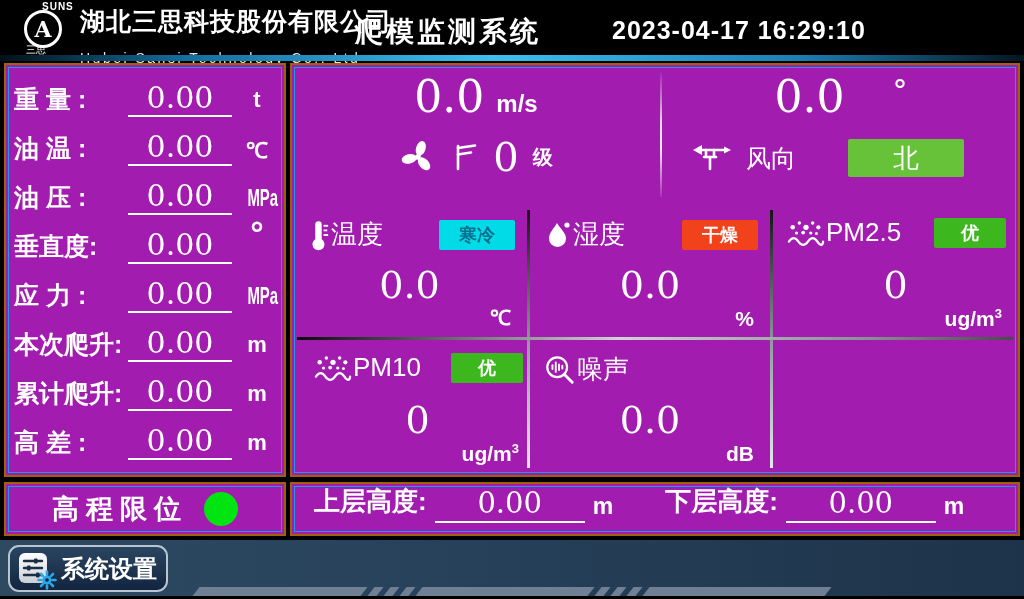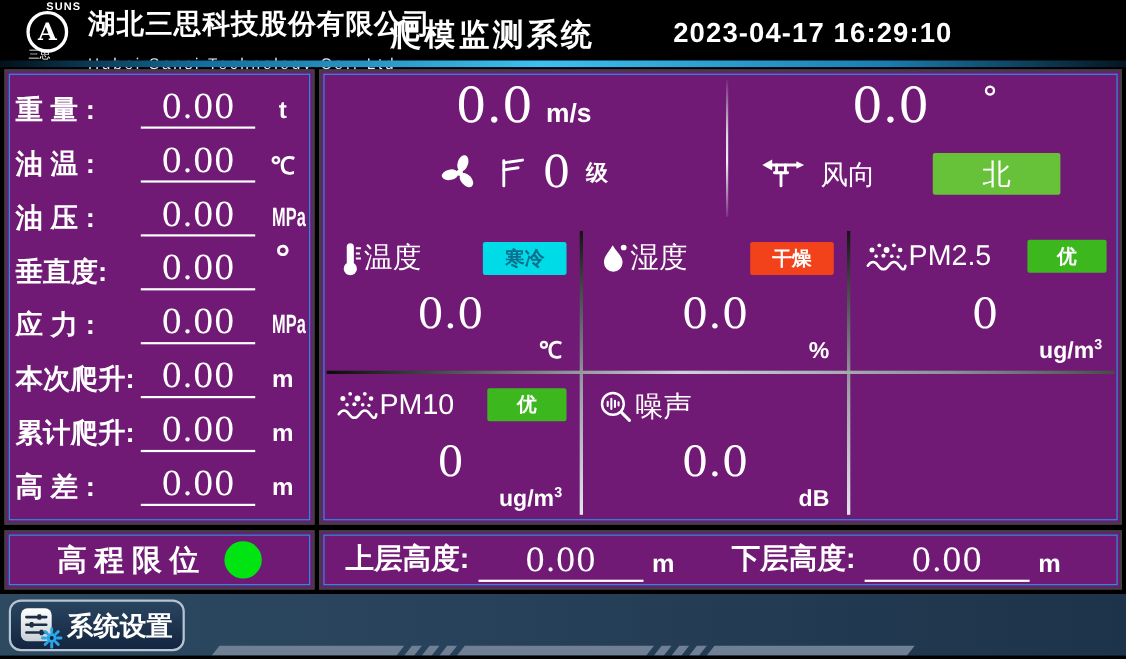--- a/index.html
+++ b/index.html
@@ -16,21 +16,21 @@
   .logo-bottom { position:absolute; left:26px; top:43px; font-size:10px; }
   .company-cn { position:absolute; left:80px; top:5px; font-size:25px; font-weight:bold; letter-spacing:1px; }
   .company-en { position:absolute; left:80px; top:50px; font-size:14px; letter-spacing:2.5px; color:#e9e9e9; }
   .app-title { position:absolute; left:355px; top:13px; font-size:28px; font-weight:bold; letter-spacing:3px; }
   .datetime { position:absolute; left:612px; top:16px; font-size:25px; font-weight:bold; letter-spacing:1px; }
 
   .header-glowbar { position:absolute; left:0; top:55px; width:1024px; height:6px;
     background:linear-gradient(90deg,#03101a 0%,#146e9e 18%,#3cc0f0 48%,#1b7fb4 78%,#051521 100%); }
 
   
-  .panel { position:absolute; background:#701a75; border:2px solid #404040; }
+  .panel { position:absolute; background:#a21caf; border:2px solid #a16207; }
   .panel::after { content:""; position:absolute; inset:2px; border:1px solid #1d9ce5; pointer-events:none; }
 
   
   .left-panel { left:4px; top:63px; width:282px; height:414px; display:flex; flex-direction:column; padding:10px 8px 8px 8px; }
   .metric-row { flex:1; display:flex; align-items:center; }
   .metric-label { width:112px; font-size:25px; font-weight:bold; white-space:nowrap; }
   .metric-value { flex:1; margin:0 6px 0 2px; border-bottom:2px solid #fff; text-align:center;
                   font-family:"DejaVu Serif","Liberation Serif",serif; font-size:30px; line-height:1.05; padding-bottom:2px; }
   .metric-unit { width:38px; text-align:center; font-size:22px; font-weight:bold; }
   .u-cond { display:inline-block; transform:scaleX(0.62); transform-origin:center; font-size:24px; }
@@ -69,21 +69,21 @@
   .cell-badge { margin-left:auto; min-width:72px; height:30px; display:flex; align-items:center; justify-content:center;
                 font-size:18px; font-weight:bold; border-radius:2px; padding:0 20px; }
   .cell-value { position:absolute; left:0; right:0; top:58px; text-align:center; font-size:38px; }
   .cell-unit { position:absolute; right:16px; bottom:6px; font-size:21px; font-weight:bold; }
   .cell-unit sup { font-size:13px; }
 
   
   .limit-box { left:4px; top:482px; width:282px; height:54px; display:flex; align-items:center; justify-content:center; gap:16px; }
   .limit-label { font-size:27px; font-weight:bold; letter-spacing:7px; }
   .limit-indicator { width:34px; height:34px; border-radius:50%; }
-  .levels-box { left:290px; top:482px; width:730px; height:54px; display:flex; align-items:center; padding:0 26px 0 22px; }
+  .levels-box { left:290px; top:482px; width:730px; height:54px; display:flex; align-items:flex-start; padding:0 26px 0 22px; }
   .level-group { display:flex; align-items:flex-end; gap:8px; }
   .level-group + .level-group { margin-left:52px; }
   .level-label { font-size:26px; font-weight:bold; padding-bottom:4px; white-space:nowrap; }
   .level-value { min-width:150px; text-align:center; border-bottom:2px solid #fff;
                  font-family:"DejaVu Serif","Liberation Serif",serif; font-size:29px; padding-bottom:1px; }
   .level-unit2 { font-size:23px; font-weight:bold; padding-bottom:3px; }
 
   
   .footer { position:absolute; left:0; top:540px; width:1024px; height:59px;
     background:linear-gradient(90deg,#2d4a61 0%,#27415a 45%,#1d3349 100%);padding-left:8px; }
@@ -266,21 +266,21 @@
           </g>
           <path d="M2 24 q5 -7 10 0 t10 0 t10 0 t6 0" stroke="#fff" stroke-width="2.4" fill="none" stroke-linecap="round"></path>
         </svg>
         <span class="cell-label">PM2.5</span>
         <span class="cell-badge" style="background-color: rgb(61, 183, 30);">优</span>
       </div>
       <div class="cell-value serif">0</div>
       <div class="cell-unit"><span>ug/m</span><sup>3</sup></div>
     </div>
 
-    <div class="env-cell" style="left:0;top:135px;width:235px;height:132px;">
+    <div class="env-cell" style="left:8px;top:135px;width:235px;height:132px;">
       <div class="cell-head">
         <svg class="icon" width="38" height="30" viewBox="0 0 40 30">
           <g fill="#fff">
             <circle cx="6" cy="9" r="2.4"></circle>
               <circle cx="13" cy="4.5" r="1.8"></circle>
               <circle cx="20" cy="9" r="2.8"></circle>
             <circle cx="27" cy="4.5" r="1.8"></circle>
               <circle cx="33" cy="9" r="2.2"></circle>
             <circle cx="10" cy="15" r="1.7"></circle>
               <circle cx="17" cy="14.5" r="2"></circle>

